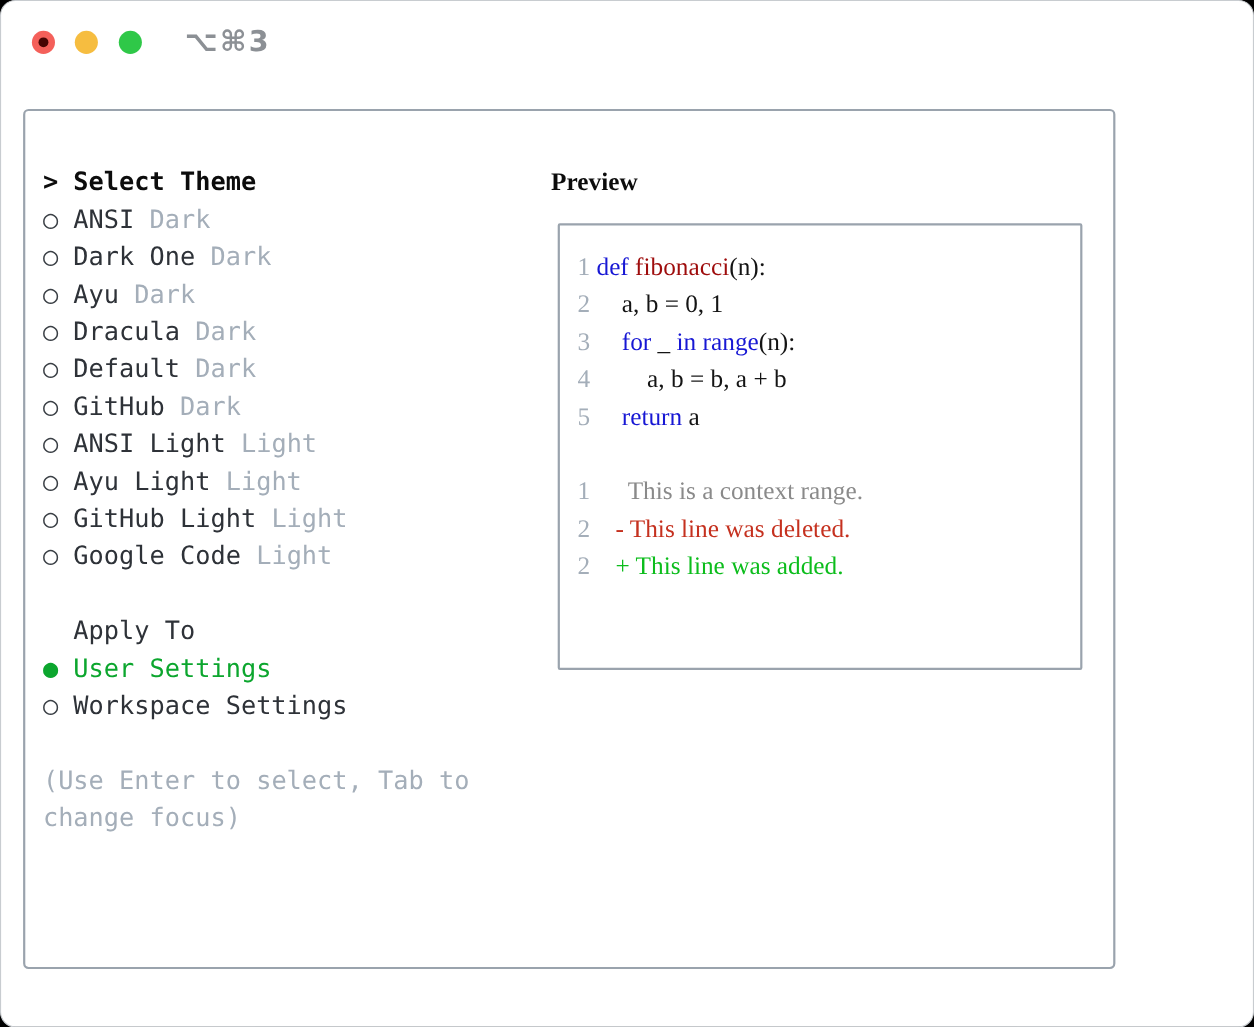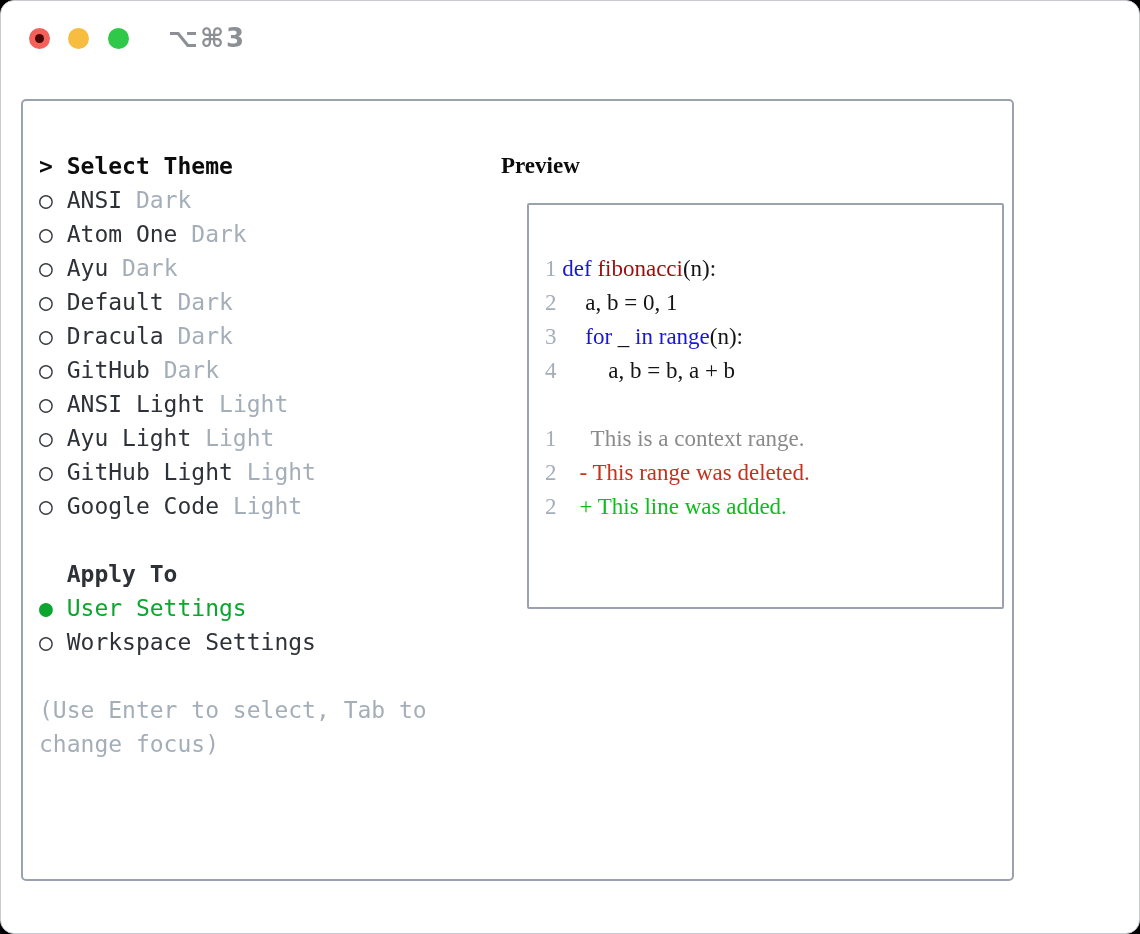--- a/index.html
+++ b/index.html
@@ -37,29 +37,29 @@
   .left-col{position:absolute;left:16px;top:48px;font-size:23px;line-height:34px;color:var(--text-dark);}
   .row{height:34px;white-space:nowrap;}
   .row.blank{height:34px;}
   .prefix{display:inline-block;width:2ch;}
   .hdr{font-weight:bold;color:var(--header-black);}
   .bullet{color:var(--bullet-dark);}
   .bullet.sel{color:var(--accent-green);}
   .tname{color:var(--text-dark);}
   .tname.sel{color:var(--accent-green);}
   .variant{color:var(--muted-gray);}
-  .indent2{padding-left:2ch;font-weight:bold;}
+  .indent2{padding-left:2ch;}
   .hint{color:var(--muted-gray);}
   
   .right-col{position:absolute;left:478px;top:48px;font-family:Liberation Serif, serif;}
   .preview-title{font-size:23px;line-height:34px;font-weight:bold;color:var(--header-black);}
   .preview-box{
-    margin-left:26px;margin-top:20px;width:477px;height:406px;
+    margin-left:6px;margin-top:20px;width:477px;height:406px;
     border:2px solid var(--border-gray);border-radius:2px;box-sizing:border-box;
-    padding:47px 0 0 16px;overflow:hidden;background:#fff;
+    padding:21px 0 0 16px;overflow:hidden;background:#fff;
   }
   .pline{font-size:23px;line-height:34px;height:34px;white-space:pre;}
   .ln{color:var(--muted-gray);}
   .seg-plain{color:#141414;}
   .seg-kw{color:var(--keyword-blue);}
   .seg-fn{color:var(--function-red);}
   .seg-context{color:var(--context-gray);}
   .seg-deleted{color:var(--deleted-red);}
   .seg-added{color:var(--added-green);}
 </style>
@@ -74,24 +74,24 @@
     <span class="light green"></span>
     <span class="shortcut">⌥⌘3</span>
   </div>
 
   <div class="panel">
 
     <div class="left-col">
       <div class="row hdr"><span class="prefix">&gt;</span><span>Select Theme</span></div>
       <div id="theme-list">
           <div class="row"><span class="prefix bullet">○</span><span class="tname">ANSI</span> <span class="variant">Dark</span></div>
-          <div class="row"><span class="prefix bullet">○</span><span class="tname">Atom One</span> <span class="variant">Dark</span></div>
+          <div class="row"><span class="prefix bullet">○</span><span class="tname">Dark One</span> <span class="variant">Dark</span></div>
           <div class="row"><span class="prefix bullet">○</span><span class="tname">Ayu</span> <span class="variant">Dark</span></div>
+          <div class="row"><span class="prefix bullet">○</span><span class="tname">Dracula</span> <span class="variant">Dark</span></div>
           <div class="row"><span class="prefix bullet">○</span><span class="tname">Default</span> <span class="variant">Dark</span></div>
-          <div class="row"><span class="prefix bullet">○</span><span class="tname">Dracula</span> <span class="variant">Dark</span></div>
           <div class="row"><span class="prefix bullet">○</span><span class="tname">GitHub</span> <span class="variant">Dark</span></div>
           <div class="row"><span class="prefix bullet">○</span><span class="tname">ANSI Light</span> <span class="variant">Light</span></div>
           <div class="row"><span class="prefix bullet">○</span><span class="tname">Ayu Light</span> <span class="variant">Light</span></div>
           <div class="row"><span class="prefix bullet">○</span><span class="tname">GitHub Light</span> <span class="variant">Light</span></div>
           <div class="row"><span class="prefix bullet">○</span><span class="tname">Google Code</span> <span class="variant">Light</span></div>
         </div>
       <div class="row blank"></div>
       <div class="row indent2">Apply To</div>
       <div id="apply-list">
           <div class="row"><span class="prefix bullet sel">●</span><span class="tname sel">User Settings</span></div>
@@ -104,21 +104,22 @@
         </div>
     </div>
 
     <div class="right-col">
       <div class="preview-title">Preview</div>
       <div class="preview-box" id="preview-box">
           <div class="pline"><span class="ln">1</span> <span class="seg-kw">def</span><span class="seg-plain"> </span><span class="seg-fn">fibonacci</span><span class="seg-plain">(n):</span></div>
           <div class="pline"><span class="ln">2</span> <span class="seg-plain">    a, b = 0, 1</span></div>
           <div class="pline"><span class="ln">3</span> <span class="seg-plain">    </span><span class="seg-kw">for</span><span class="seg-plain"> _ </span><span class="seg-kw">in</span><span class="seg-plain"> </span><span class="seg-kw">range</span><span class="seg-plain">(n):</span></div>
           <div class="pline"><span class="ln">4</span> <span class="seg-plain">        a, b = b, a + b</span></div>
+          <div class="pline"><span class="ln">5</span> <span class="seg-plain">    </span><span class="seg-kw">return</span><span class="seg-plain"> a</span></div>
           <div class="pline"><span class="ln"></span></div>
           <div class="pline"><span class="ln">1</span> <span class="seg-context">     This is a context range.</span></div>
-          <div class="pline"><span class="ln">2</span> <span class="seg-deleted">   - This range was deleted.</span></div>
+          <div class="pline"><span class="ln">2</span> <span class="seg-deleted">   - This line was deleted.</span></div>
           <div class="pline"><span class="ln">2</span> <span class="seg-added">   + This line was added.</span></div>
         </div>
     </div>
 
   </div>
 </div>
 
 </body></html>

